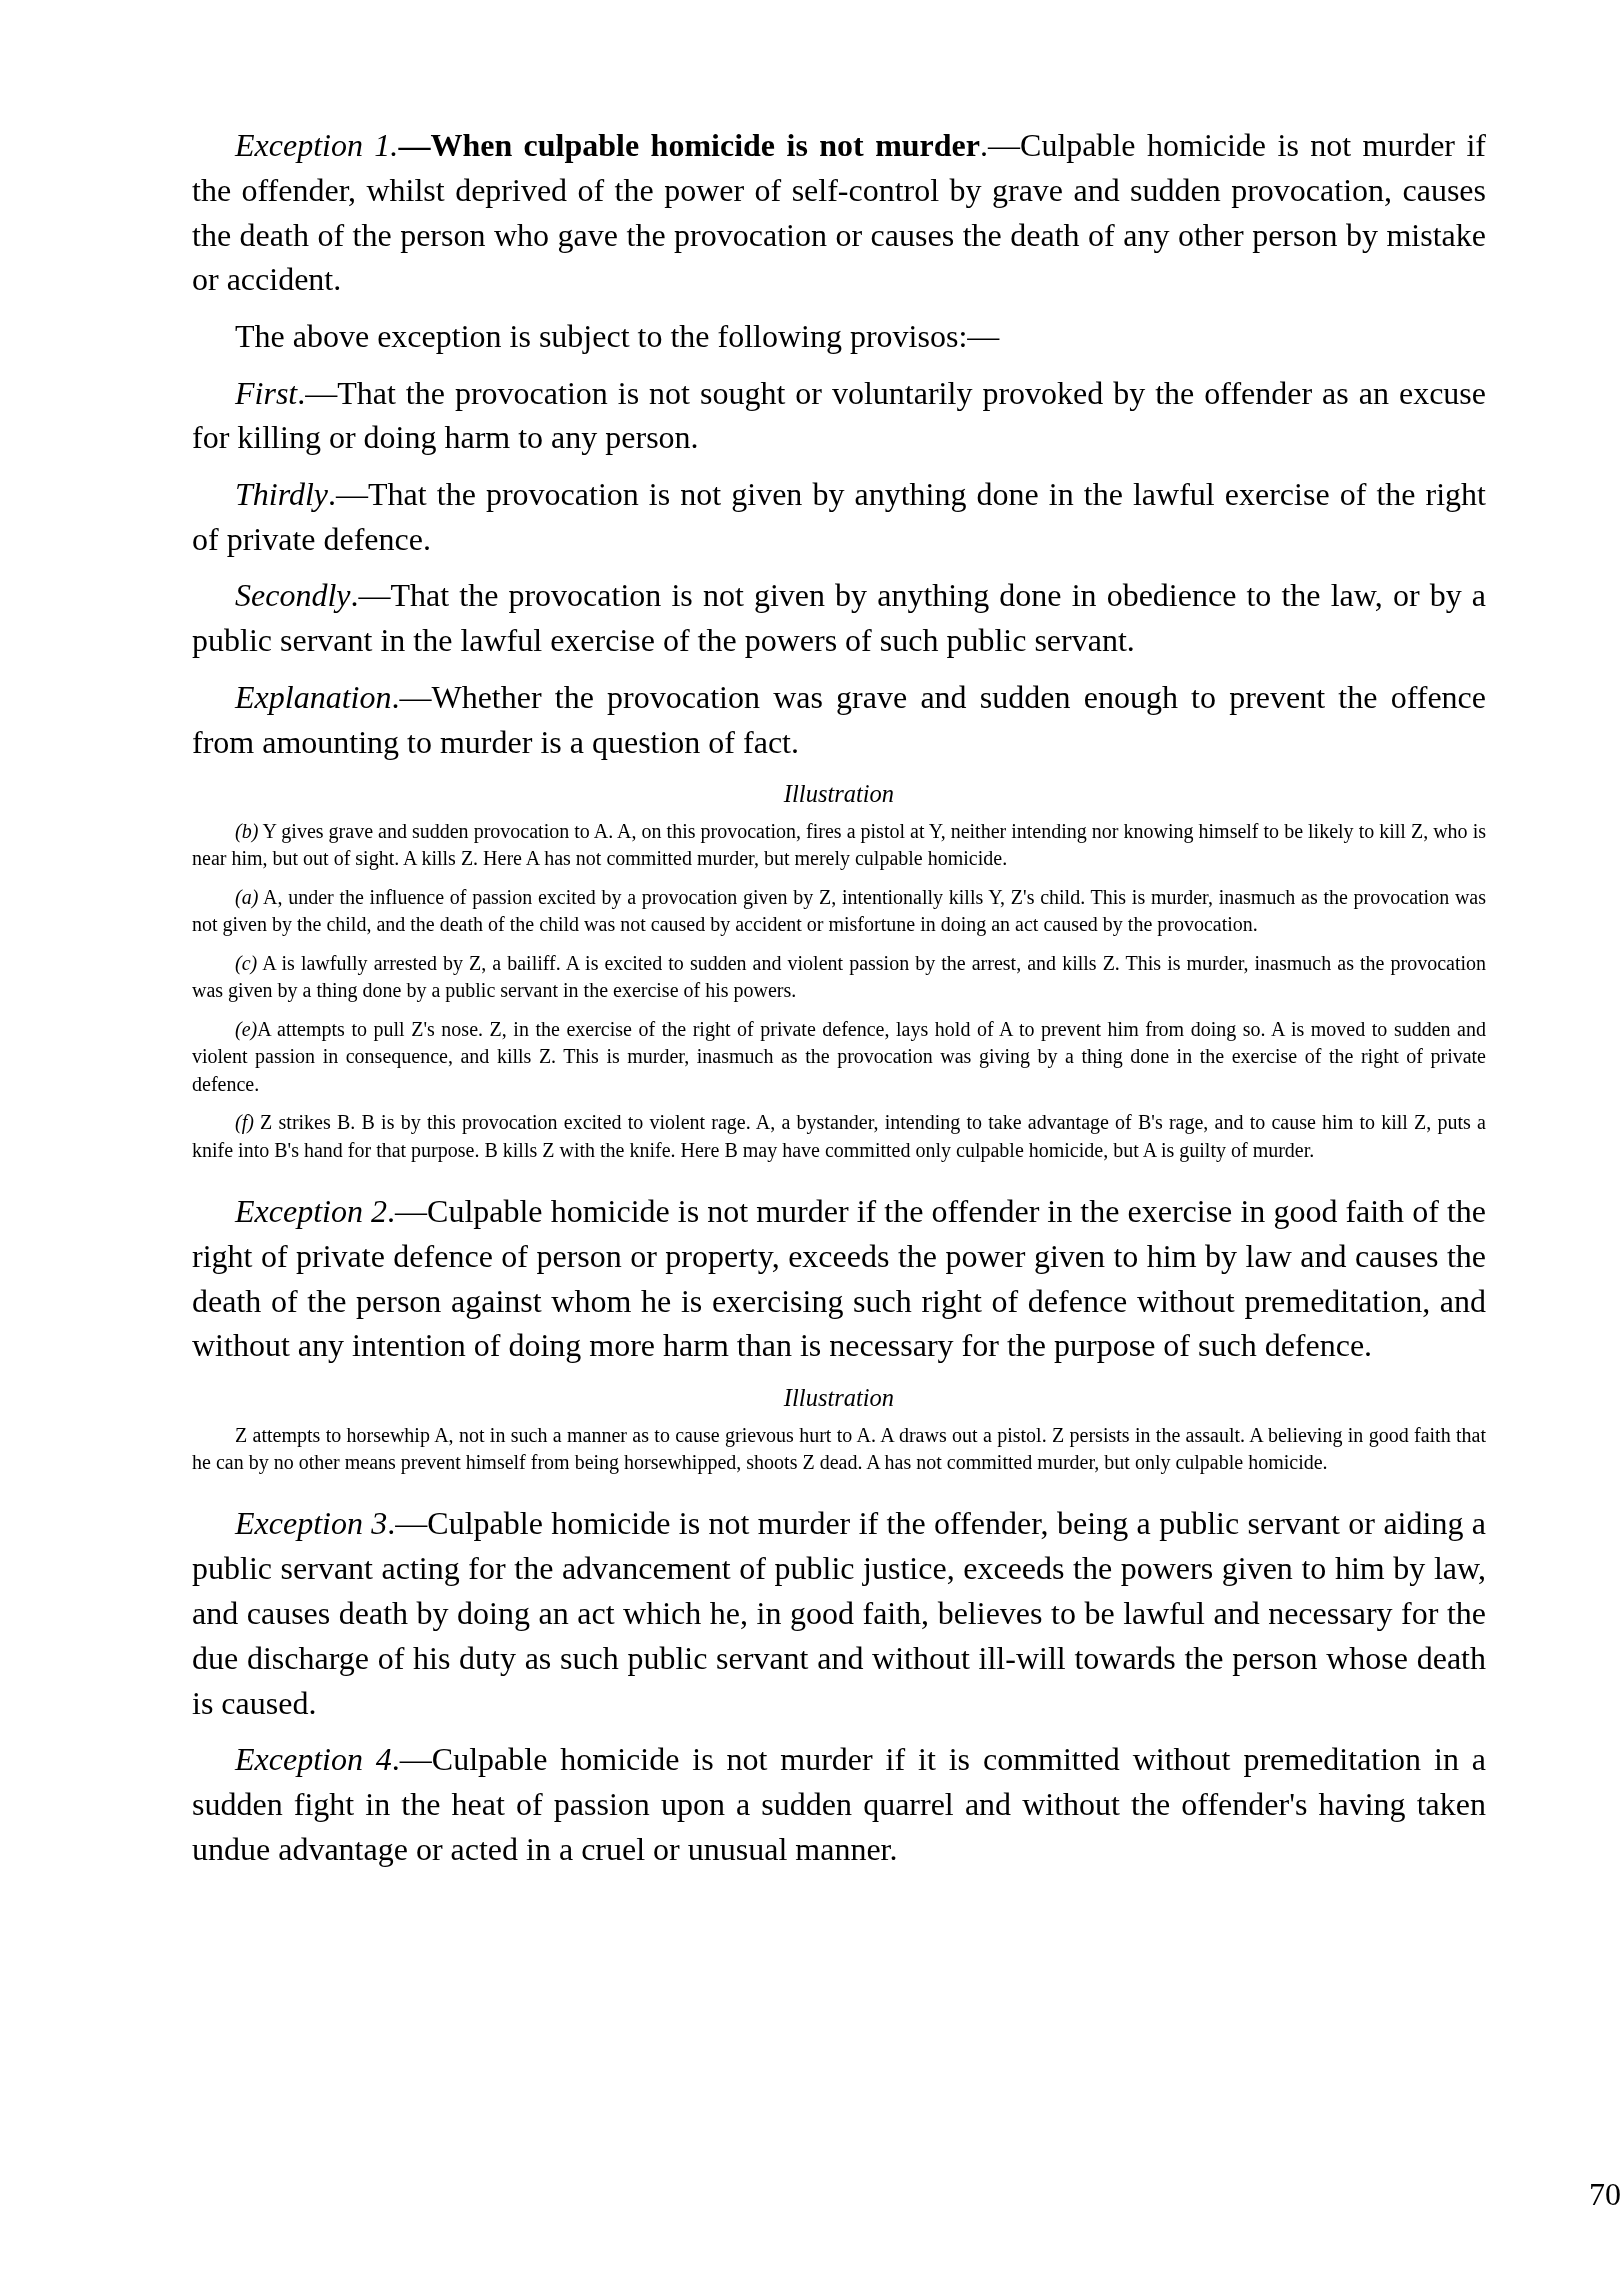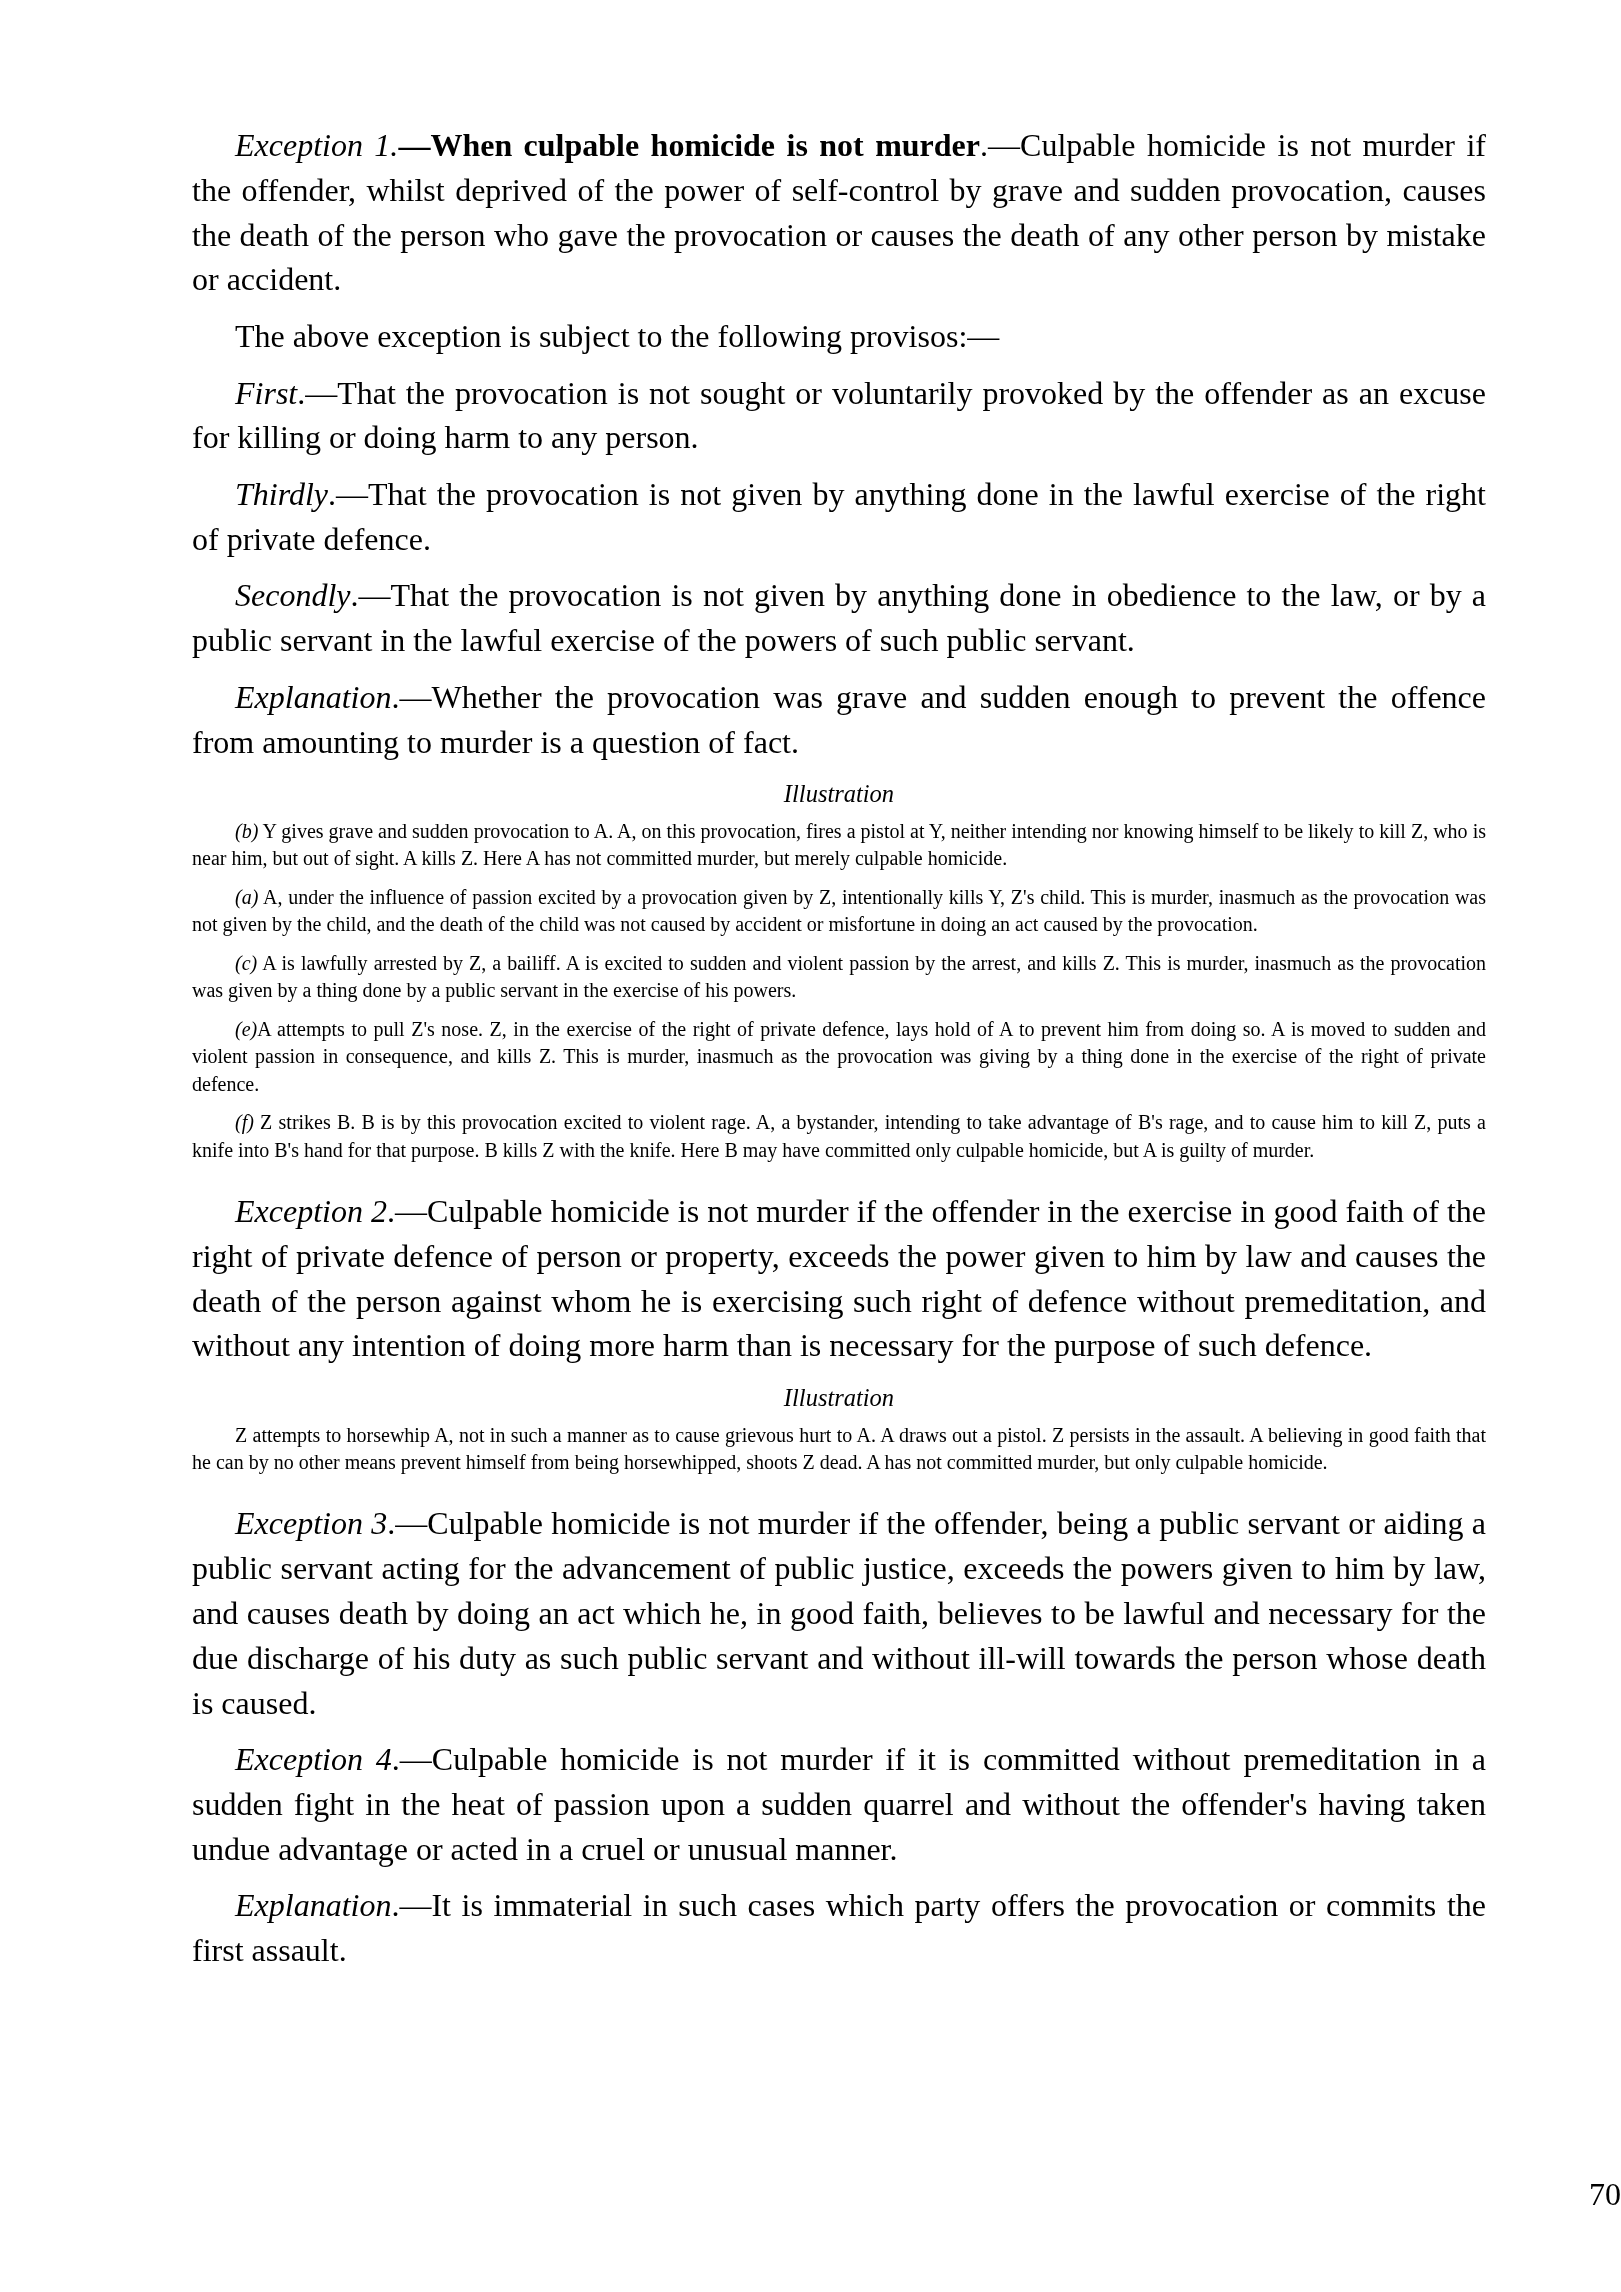--- a/index.html
+++ b/index.html
@@ -130,22 +130,19 @@
     <div class="spacer-lg"></div>
 
     <p class="body-par">
       <span class="ital">Exception 3</span><span>.—Culpable homicide is not murder if the offender, being a public servant or aiding a public servant acting for the advancement of public justice, exceeds the powers given to him by law, and causes death by doing an act which he, in good faith, believes to be lawful and necessary for the due discharge of his duty as such public servant and without ill-will towards the person whose death is caused.</span>
     </p>
 
     <p class="body-par">
       <span class="ital">Exception 4</span><span>.—Culpable homicide is not murder if it is committed without premeditation in a sudden fight in the heat of passion upon a sudden quarrel and without the offender's having taken undue advantage or acted in a cruel or unusual manner.</span>
     </p>
 
-    <p class="body-par">
-      <span class="ital">Explanation</span><span>.—It is immaterial in such cases which party offers the provocation or commits the first assault.</span>
-    </p>
 
 
   </div>
 
   <div class="pagenum">70</div>
 </div>
 
 
 </body></html>

